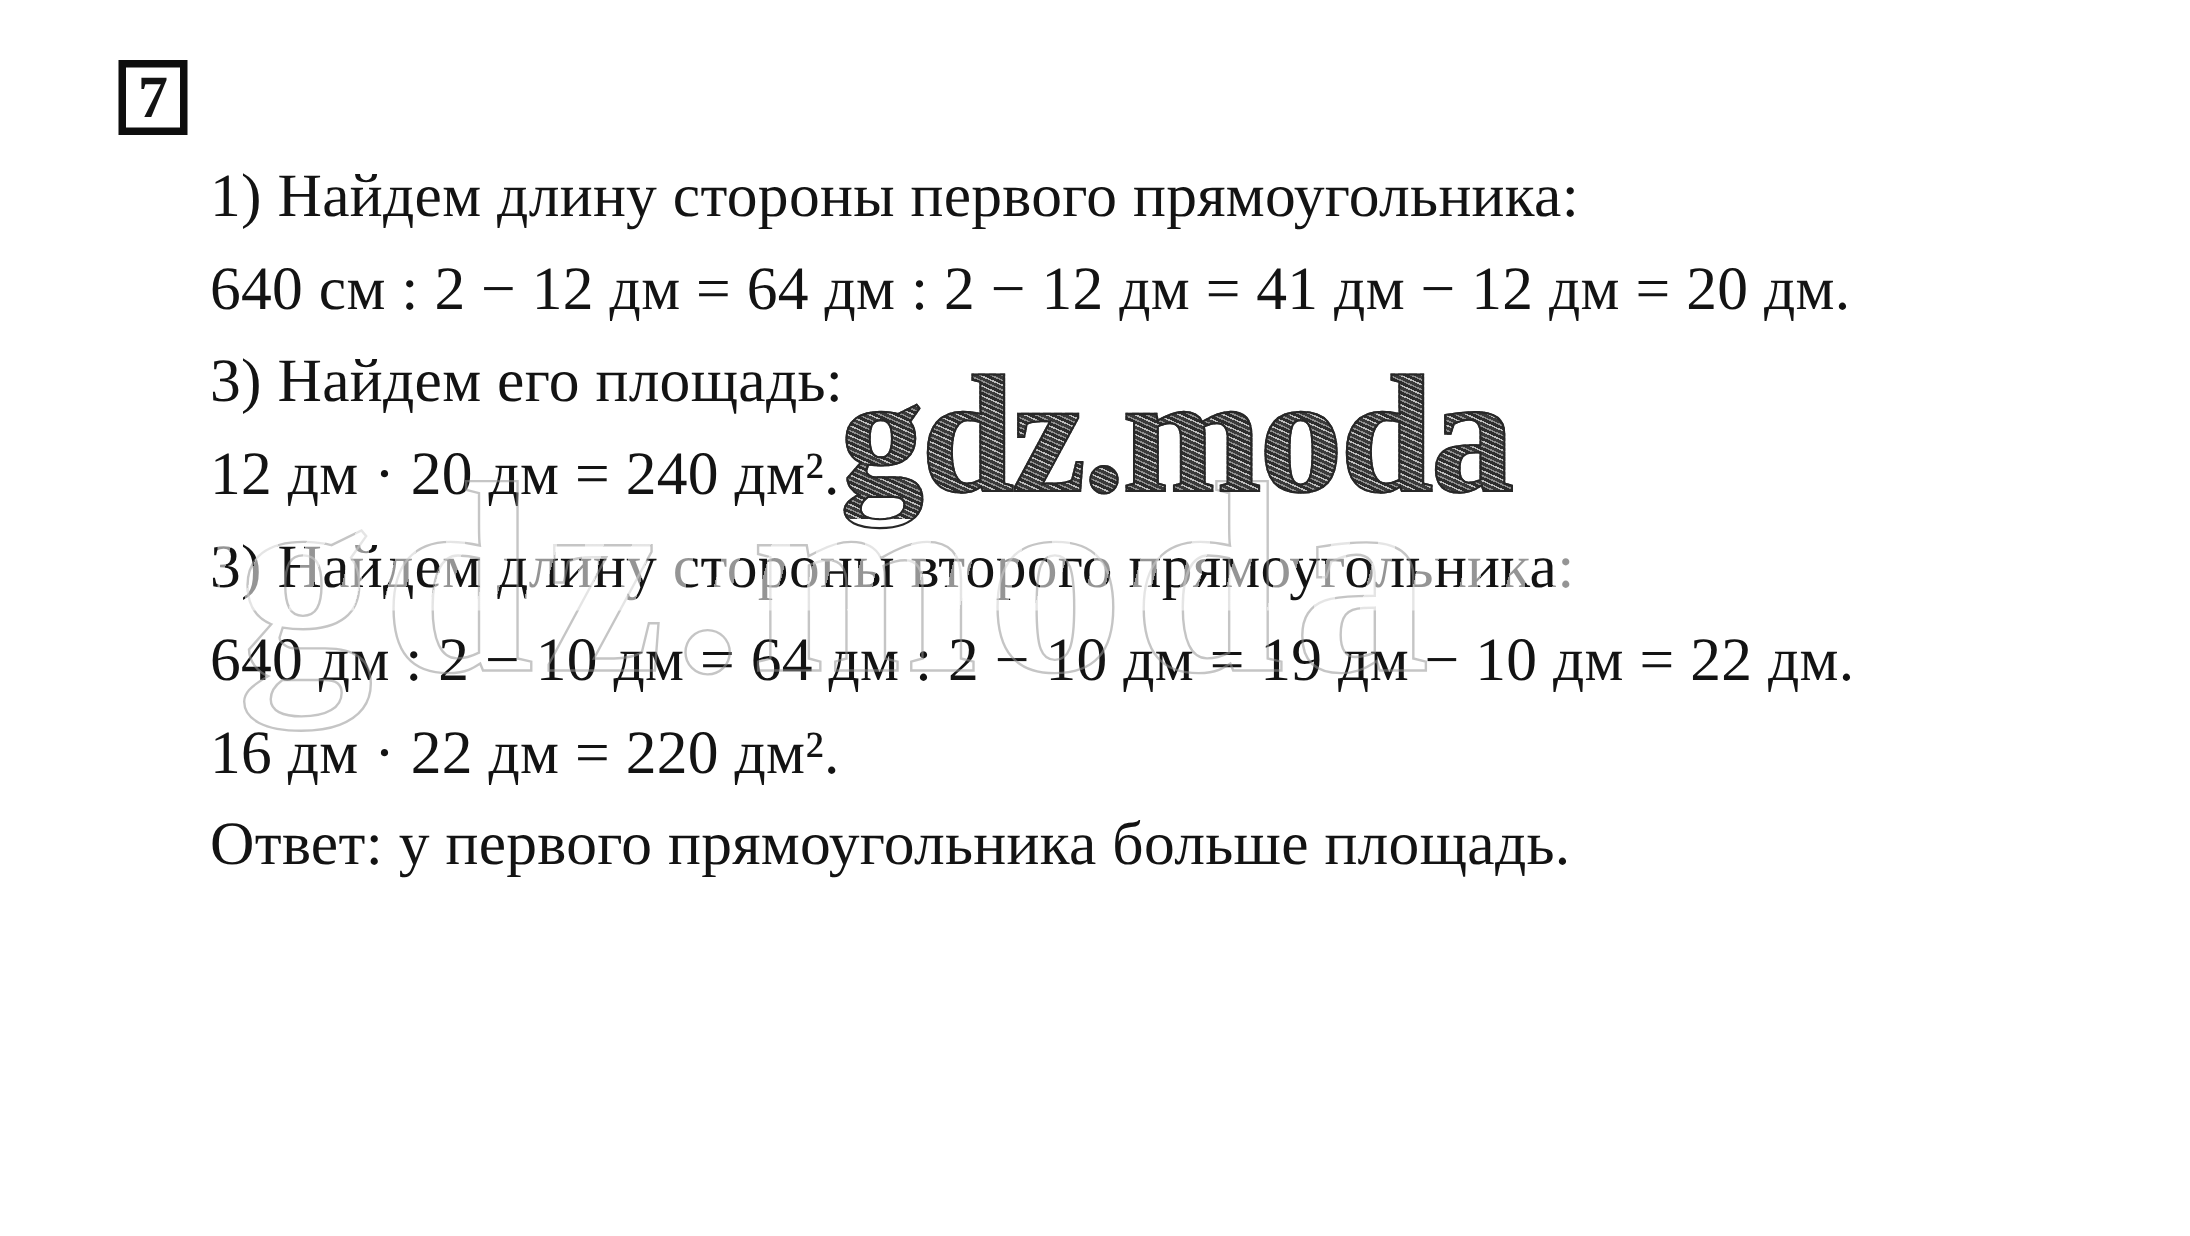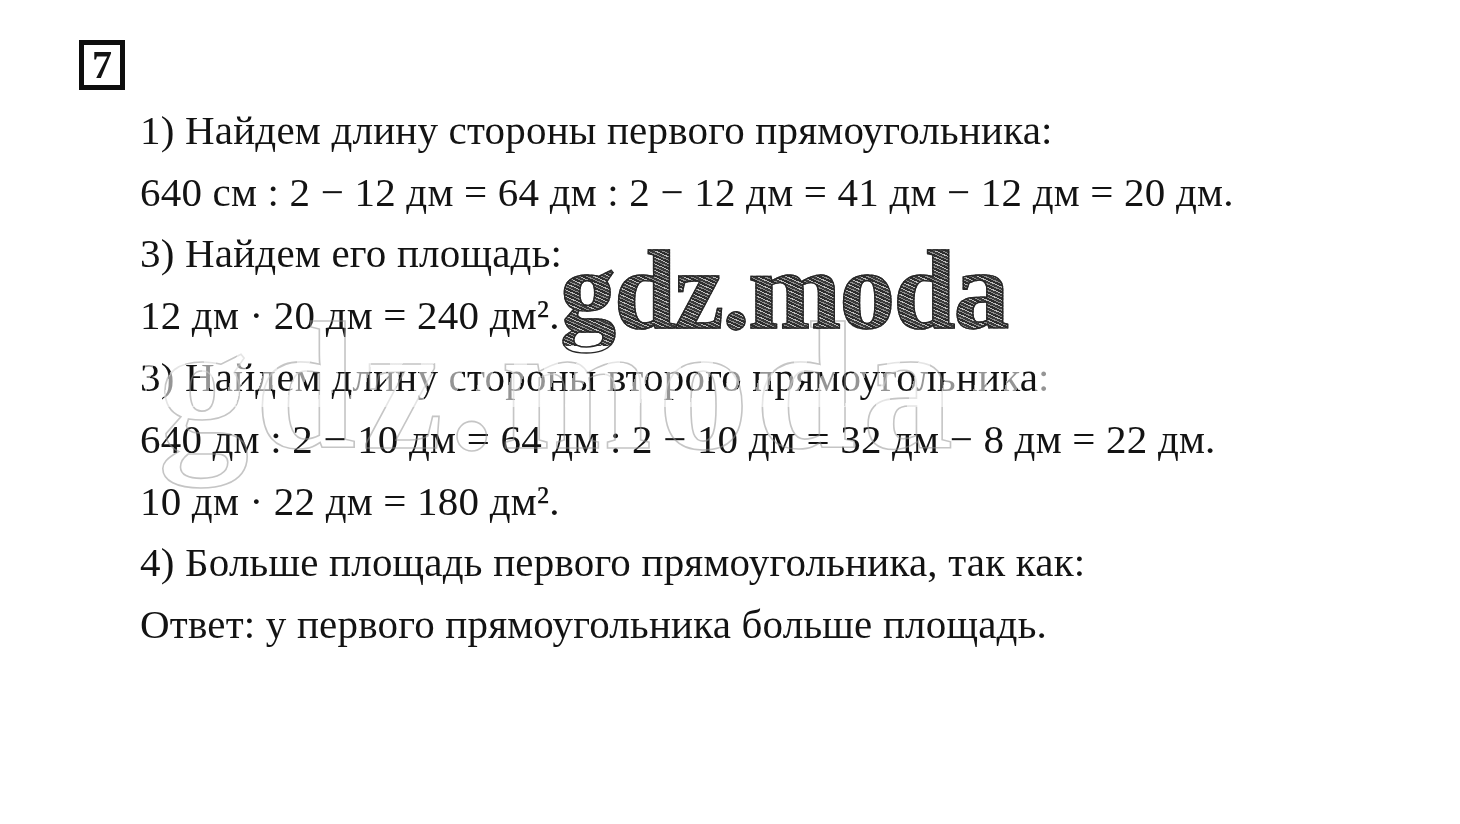--- a/index.html
+++ b/index.html
@@ -93,23 +93,22 @@
   <div class="problem-box">
     <span>7</span>
   </div>
 
   <div class="content">
     <div class="line">1) Найдем длину стороны первого прямоугольника:</div>
     <div class="line">640 см : 2 − 12 дм = 64 дм : 2 − 12 дм = 41 дм − 12 дм = 20 дм.</div>
     <div class="line">3) Найдем его площадь:</div>
     <div class="line">12 дм · 20 дм = 240 дм².</div>
     <div class="line">3) Найдем длину стороны второго прямоугольника:</div>
-    <div class="line">640 дм : 2 − 10 дм = 64 дм : 2 − 10 дм = 32 дм − 8 дм = 22 дм.</div>
-    <div class="line">10 дм · 22 дм = 180 дм².</div>
-    <div class="line">4) Больше площадь первого прямоугольника, так как:</div>
+    <div class="line">640 дм : 2 − 10 дм = 64 дм : 2 − 10 дм = 19 дм − 10 дм = 22 дм.</div>
+    <div class="line">16 дм · 22 дм = 220 дм².</div>
     <div class="line">Ответ: у первого прямоугольника больше площадь.</div>
   </div>
 
   <div class="ghost-watermark">gdz.moda</div>
 
   <div class="fade-streaks"></div>
 
   <div class="watermark">gdz.moda</div>
 
 </div>

